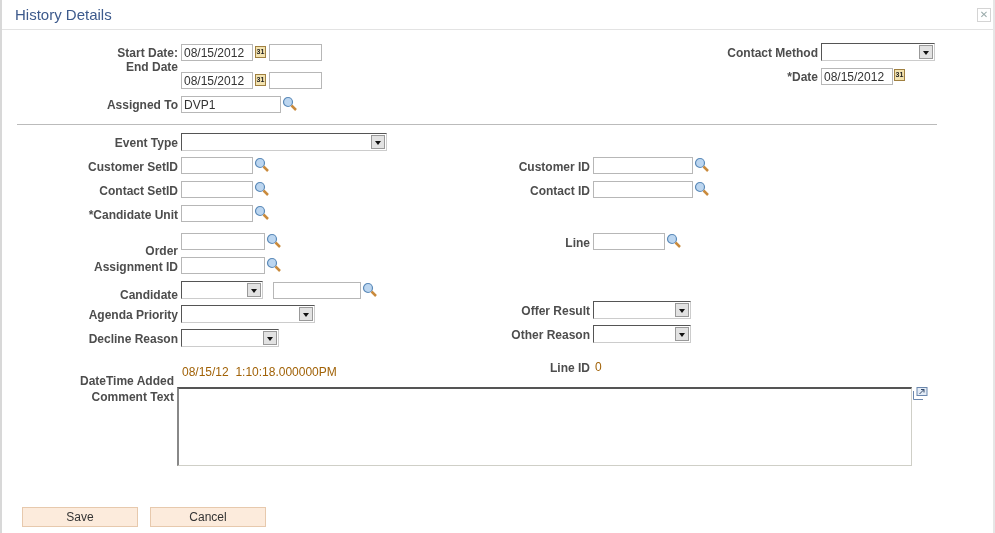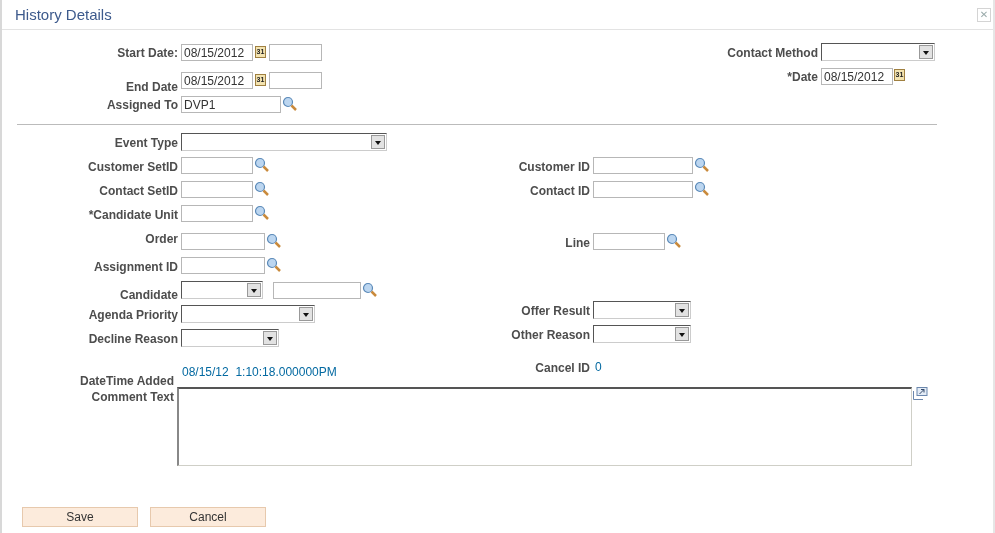--- a/index.html
+++ b/index.html
@@ -16,21 +16,21 @@
          font-family:"Liberation Sans", sans-serif; font-size:12px; color:#333; padding:1px 2px; }
   .sel { position:absolute; height:18px; border:1px solid #555; border-right-color:#ccc; border-bottom-color:#ccc;
          background:#fff; box-sizing:border-box; }
   .sel .arrow { position:absolute; right:1px; top:1px; width:14px; height:14px; background:#e2e2e2;
                 border:1px solid #999; box-sizing:border-box; }
   .sel .arrow:after { content:""; position:absolute; left:3px; top:5px; border-left:3px solid transparent;
                       border-right:3px solid transparent; border-top:4px solid #111; }
   .cal { position:absolute; width:11px; height:12px; background:#f3e3b0; border:1px solid #a08040; box-sizing:border-box;
          font-size:7px; font-weight:bold; line-height:10px; text-align:center; color:#222; cursor:pointer; }
   .lookup { position:absolute; width:16px; height:16px; cursor:pointer; }
-  .val { position:absolute; color:#0369a1; white-space:pre; font-size:12px; }
+  .val { position:absolute; color:#a16207; white-space:pre; font-size:12px; }
   .hr { position:absolute; left:17px; top:124px; width:920px; height:1px; background:#bbb; }
   .textarea { position:absolute; left:177px; top:387px; width:735px; height:79px; border:1px solid #cfcfc7;
               border-top:2px solid #555; border-left:2px solid #888; box-sizing:border-box; background:#fff; }
   .expand { position:absolute; left:913px; top:387px; width:15px; height:13px; cursor:pointer; }
   .btn { position:absolute; top:507px; height:20px; background:#fcebdc; border:1px solid #e7c9ad; box-sizing:border-box;
          text-align:center; line-height:18px; font-size:12px; color:#333; cursor:pointer; }
 </style>
 </head>
 <body>
 
@@ -40,21 +40,21 @@
 <div class="titlebar">
   <span class="title">History Details</span>
 </div>
 <div class="close">✕</div>
 
 <span class="lbl" style="right:817px;top:46px;">Start Date:</span>
 <input class="inp" style="left: 181px; top: 44px; width: 72px;" value="08/15/2012">
 <div class="cal" style="left:255px;top:46px;">31</div>
 <input class="inp" style="left: 269px; top: 44px; width: 53px;" value="">
 
-<span class="lbl" style="right:817px;top:80px;text-align:right;">End Date</span>
+<span class="lbl" style="right:817px;top:60px;text-align:right;">End Date</span>
 <input class="inp" style="left: 181px; top: 72px; width: 72px;" value="08/15/2012">
 <div class="cal" style="left:255px;top:74px;">31</div>
 <input class="inp" style="left: 269px; top: 72px; width: 53px;" value="">
 
 <span class="lbl" style="right:817px;top:98px;">Assigned To</span>
 <input class="inp" style="left: 181px; top: 96px; width: 100px;" value="DVP1">
 <svg class="lookup" style="left:282px;top:96px;" viewBox="0 0 16 16">
     <circle cx="6" cy="6" r="4.5" fill="#bcd6f0" stroke="#5b8ab8" stroke-width="1.2"></circle>
     <line x1="9.5" y1="9.5" x2="14" y2="14" stroke="#c98a3c" stroke-width="2.5"></line>
   </svg>
@@ -89,21 +89,21 @@
     <line x1="9.5" y1="9.5" x2="14" y2="14" stroke="#c98a3c" stroke-width="2.5"></line>
   </svg>
 
 <span class="lbl" style="right:817px;top:208px;">*Candidate Unit</span>
 <input class="inp" style="left: 181px; top: 205px; width: 72px;" value="">
 <svg class="lookup" style="left:254px;top:205px;" viewBox="0 0 16 16">
     <circle cx="6" cy="6" r="4.5" fill="#bcd6f0" stroke="#5b8ab8" stroke-width="1.2"></circle>
     <line x1="9.5" y1="9.5" x2="14" y2="14" stroke="#c98a3c" stroke-width="2.5"></line>
   </svg>
 
-<span class="lbl" style="right:817px;top:232px;">Order</span>
+<span class="lbl" style="right:817px;top:244px;">Order</span>
 <input class="inp" style="left: 181px; top: 233px; width: 84px;" value="">
 <svg class="lookup" style="left:266px;top:233px;" viewBox="0 0 16 16">
     <circle cx="6" cy="6" r="4.5" fill="#bcd6f0" stroke="#5b8ab8" stroke-width="1.2"></circle>
     <line x1="9.5" y1="9.5" x2="14" y2="14" stroke="#c98a3c" stroke-width="2.5"></line>
   </svg>
 
 <span class="lbl" style="right:817px;top:260px;">Assignment ID</span>
 <input class="inp" style="left: 181px; top: 257px; width: 84px;" value="">
 <svg class="lookup" style="left:266px;top:257px;" viewBox="0 0 16 16">
     <circle cx="6" cy="6" r="4.5" fill="#bcd6f0" stroke="#5b8ab8" stroke-width="1.2"></circle>
@@ -165,17 +165,17 @@
 <span class="lbl" style="right:405px;top:304px;">Offer Result</span>
 <div class="sel" style="left:593px;top:301px;width:98px;">
     <span class="arrow"></span>
   </div>
 
 <span class="lbl" style="right:405px;top:328px;">Other Reason</span>
 <div class="sel" style="left:593px;top:325px;width:98px;">
     <span class="arrow"></span>
   </div>
 
-<span class="lbl" style="right:405px;top:361px;">Cancel ID</span>
+<span class="lbl" style="right:405px;top:361px;">Line ID</span>
 <span class="val" style="left:595px;top:360px;">0</span>
 
 <div class="btn" style="left:22px;width:116px;">Save</div>
 <div class="btn" style="left:150px;width:116px;">Cancel</div>
 
 </body></html>

